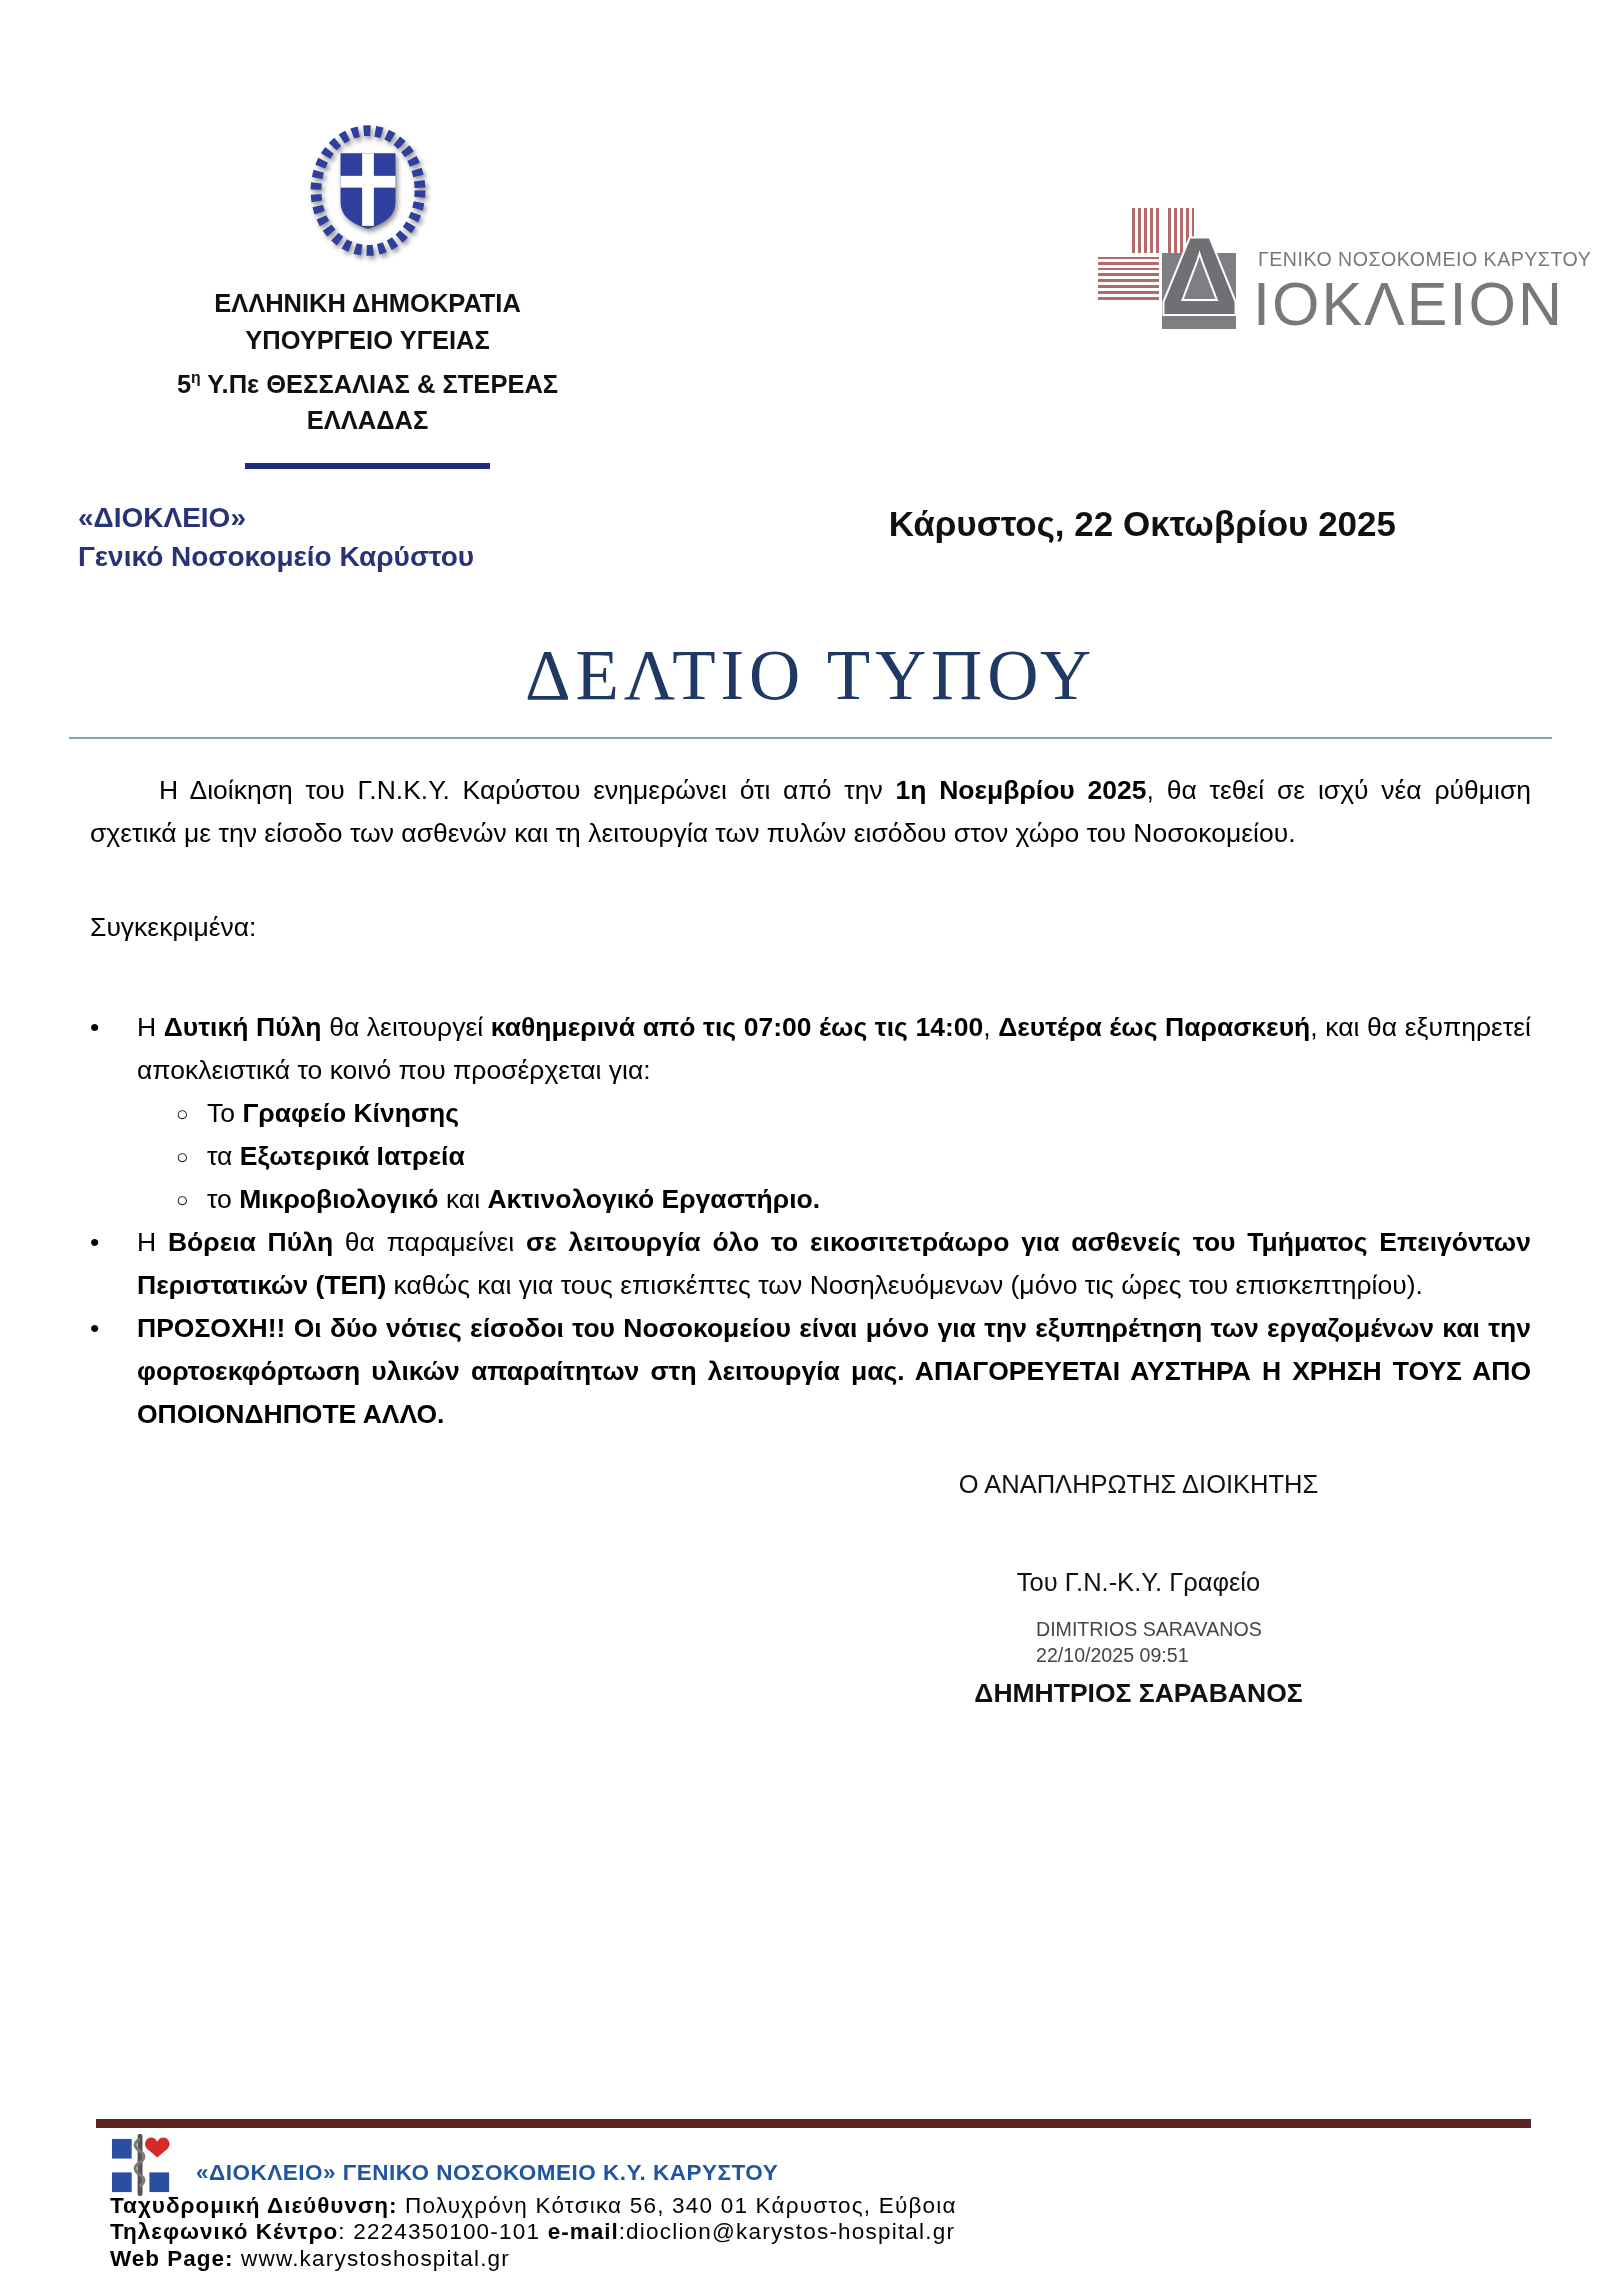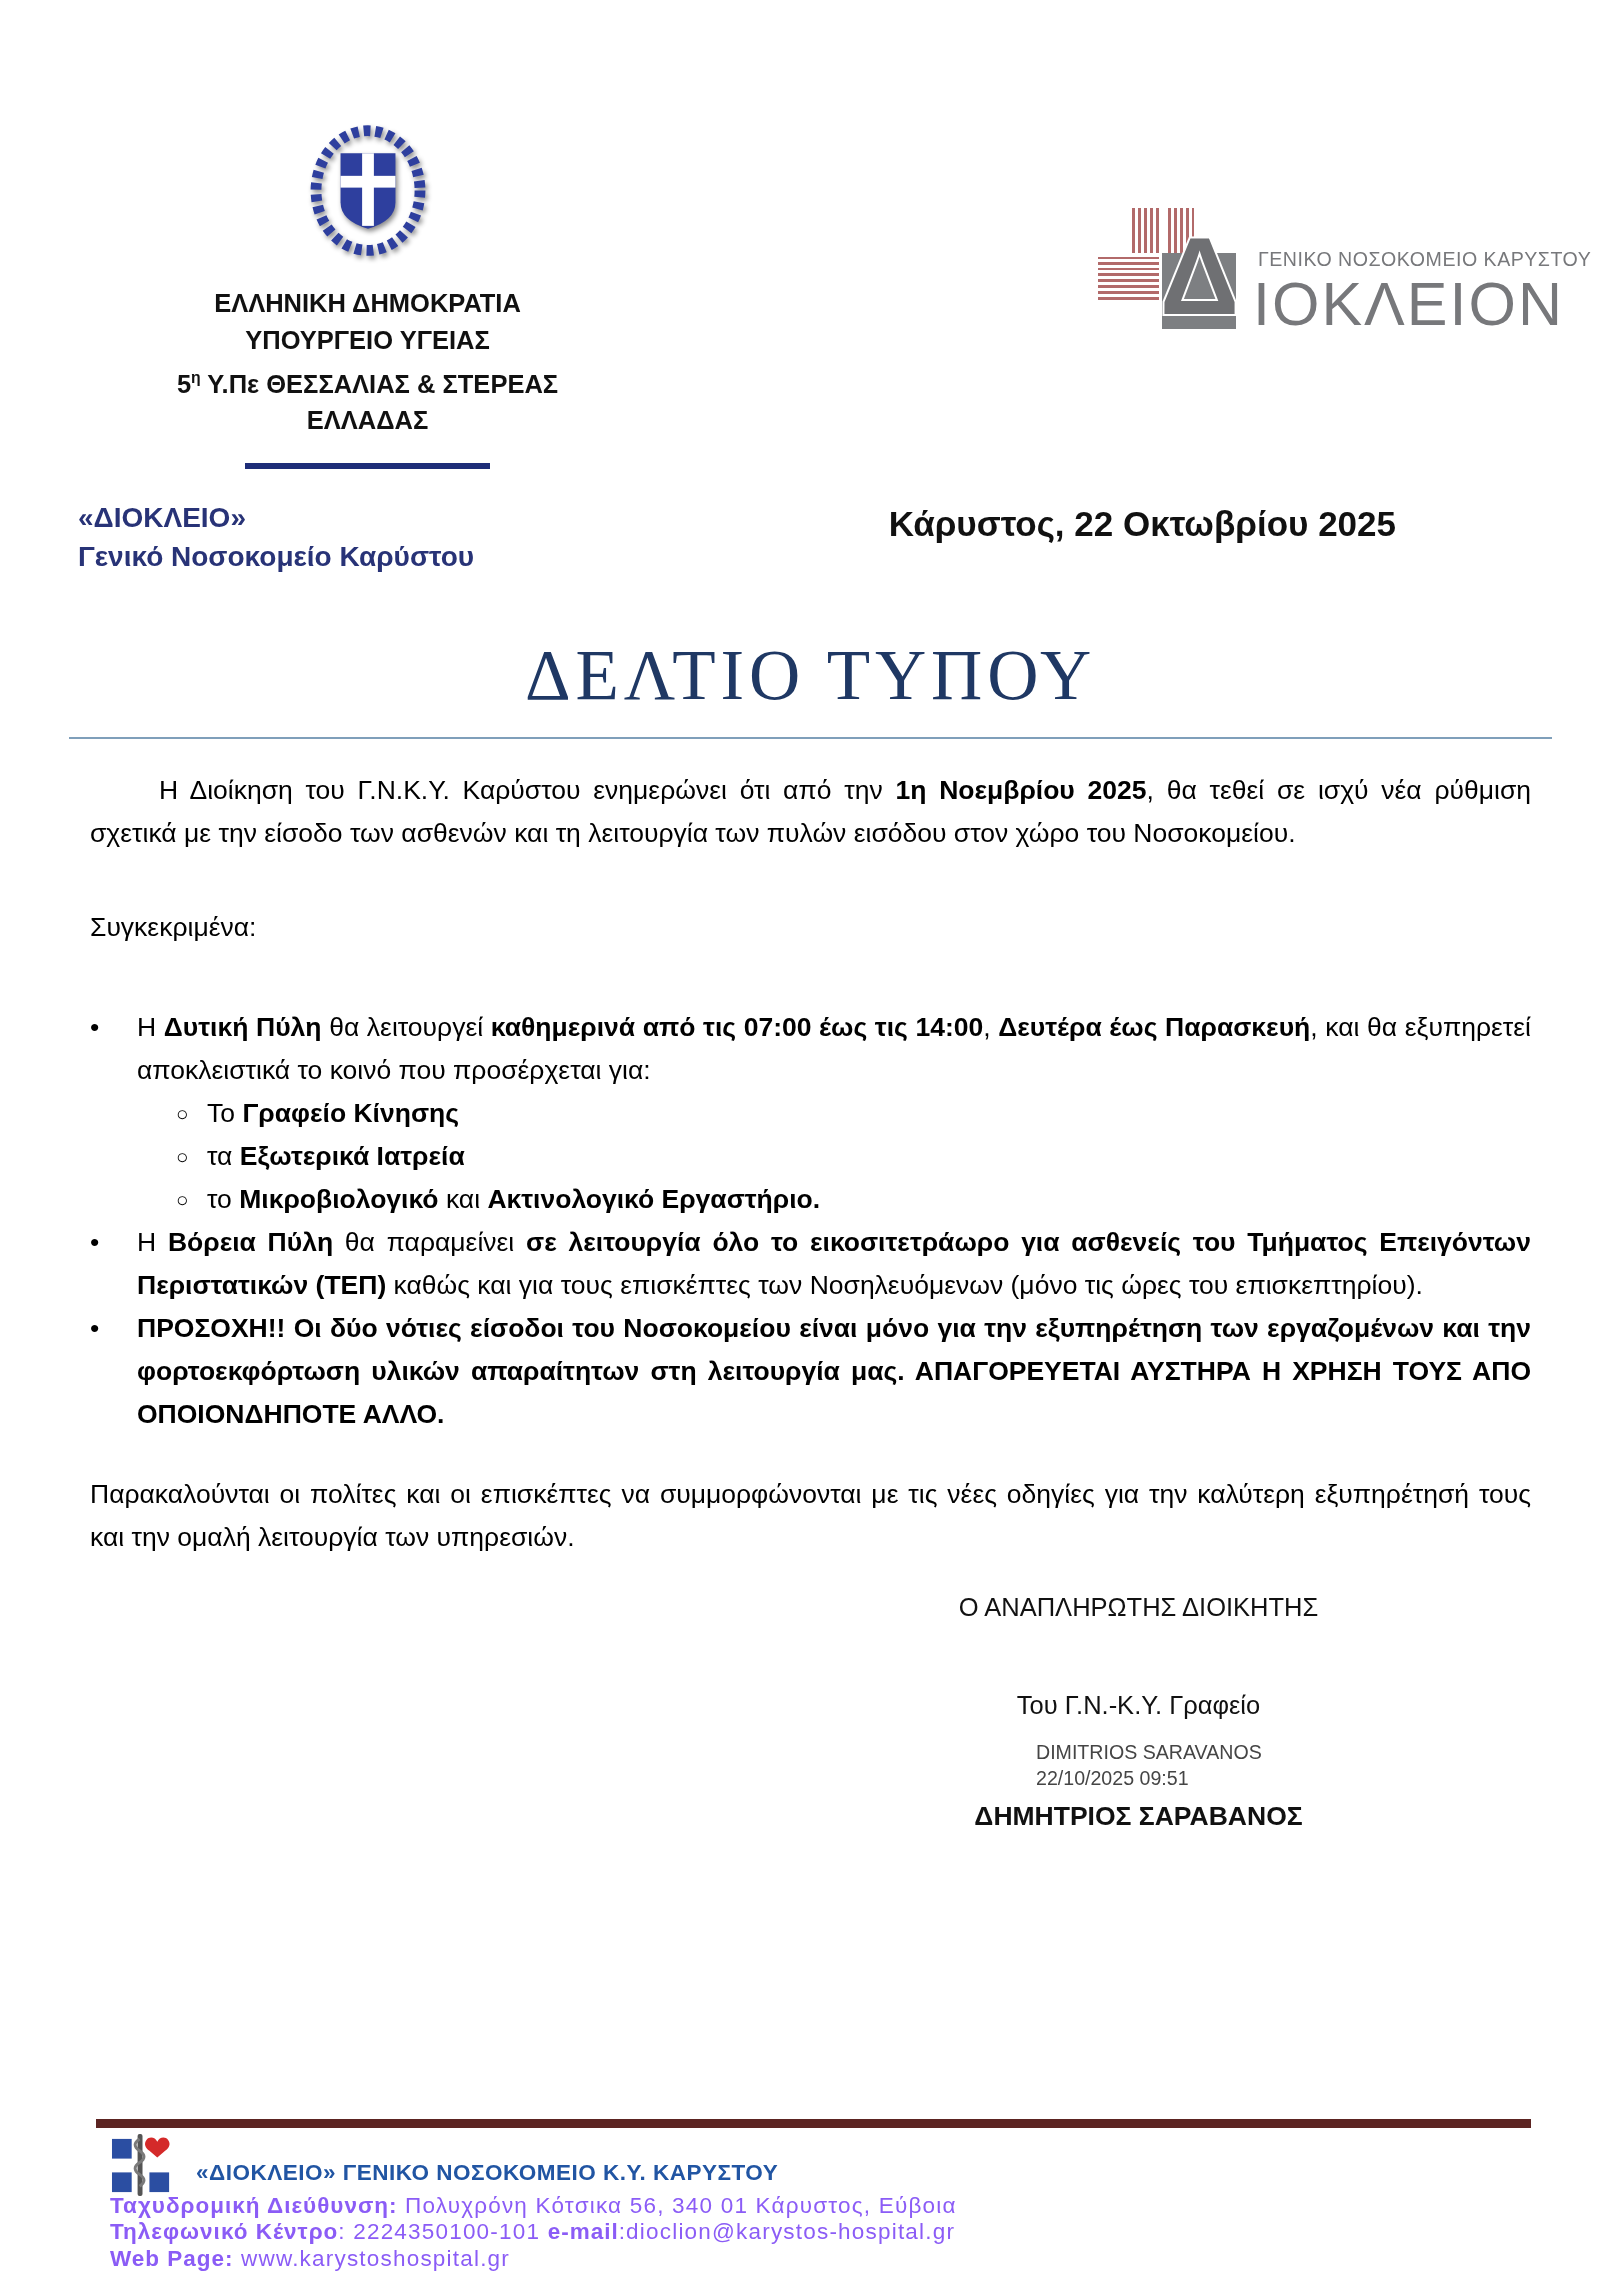--- a/index.html
+++ b/index.html
@@ -69,21 +69,21 @@
   .sig-role { text-align:center; font-size:25.5px; color:#111; }
   .sig-org  { text-align:center; font-size:25.5px; margin-top:55px; color:#111; }
   .stamp { margin-top:13px; margin-left:172px; font-size:19.6px; line-height:25.5px; color:#454545; }
   .sig-name { text-align:center; font-weight:bold; font-size:26.5px; margin-top:3.9px; color:#111; }
 
   
   .footer-bar { position:absolute; left:96px; right:90px; top:2119px; height:8.8px; background:#5c2422; }
   .f-logo { position:absolute; left:110px; top:2133px; }
   .f-org  { position:absolute; left:196px; top:2160px; font-size:22.5px; font-weight:bold;
             color:#2155a3; letter-spacing:0.5px; }
-  .f-line { position:absolute; left:110px; font-size:22.5px; color:#8b5cf6; letter-spacing:1.2px; }
+  .f-line { position:absolute; left:110px; font-size:22.5px; color:#000000; letter-spacing:1.2px; }
   .f-addr  { top:2193px; }
   .f-phone { top:2219px; }
   .f-web   { top:2246px; }
   .f-line .bold { letter-spacing:1px; }
 </style>
 </head>
 <body>
 
 <div class="page">
 
@@ -150,21 +150,20 @@
         <div class="bt"><span>Η </span><span class="bold">Βόρεια Πύλη</span><span> θα παραμείνει </span><span class="bold">σε λειτουργία όλο το εικοσιτετράωρο για ασθενείς του Τμήματος Επειγόντων Περιστατικών (ΤΕΠ)</span><span> καθώς και για τους επισκέπτες των Νοσηλευόμενων (μόνο τις ώρες του επισκεπτηρίου).</span></div>
       </div>
 
       <div class="bullet">
         <span class="bm">•</span>
         <div class="bt"><span class="bold">ΠΡΟΣΟΧΗ!! Οι δύο νότιες είσοδοι του Νοσοκομείου είναι μόνο για την εξυπηρέτηση των εργαζομένων και την φορτοεκφόρτωση υλικών απαραίτητων στη λειτουργία μας. ΑΠΑΓΟΡΕΥΕΤΑΙ ΑΥΣΤΗΡΑ Η ΧΡΗΣΗ ΤΟΥΣ ΑΠΟ ΟΠΟΙΟΝΔΗΠΟΤΕ ΑΛΛΟ.</span></div>
       </div>
 
     </div>
 
-    <p class="closing">Παρακαλούνται οι πολίτες και οι επισκέπτες να συμμορφώνονται με τις νέες οδηγίες για την καλύτερη εξυπηρέτησή τους και την ομαλή λειτουργία των υπηρεσιών.</p>
 
     <div class="sig">
       <div class="sig-role">Ο ΑΝΑΠΛΗΡΩΤΗΣ ΔΙΟΙΚΗΤΗΣ</div>
       <div class="sig-org">Του Γ.Ν.-Κ.Υ. Γραφείο</div>
       <div class="stamp">
         <div>DIMITRIOS SARAVANOS</div>
         <div>22/10/2025 09:51</div>
       </div>
       <div class="sig-name">ΔΗΜΗΤΡΙΟΣ ΣΑΡΑΒΑΝΟΣ</div>
     </div>

